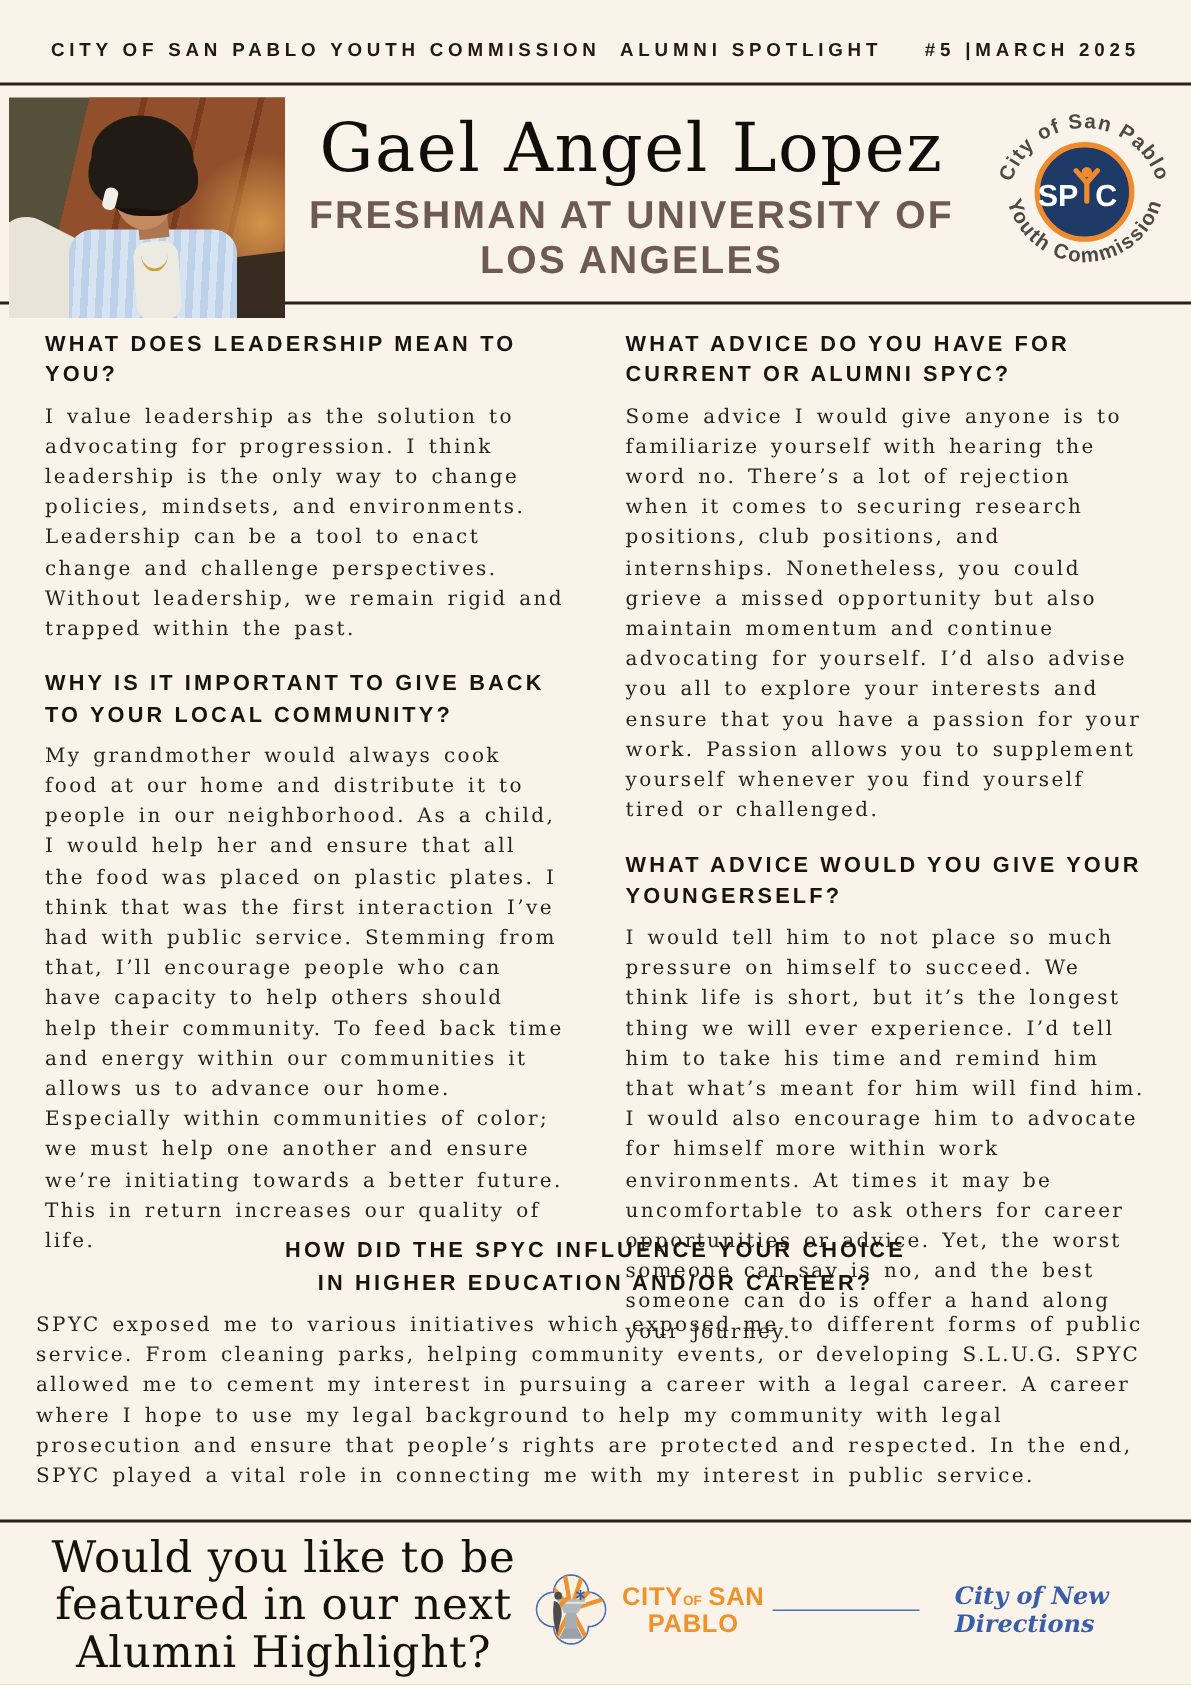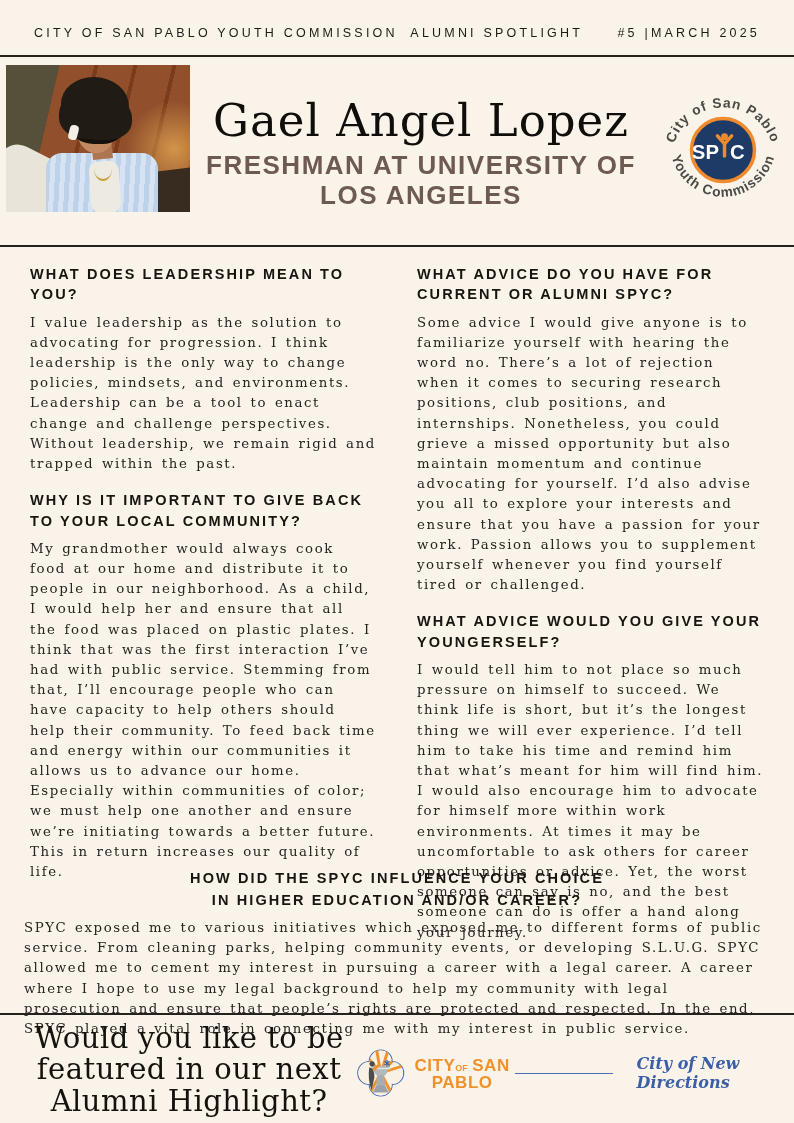--- a/index.html
+++ b/index.html
@@ -14,26 +14,26 @@
     font-family: "Liberation Sans", sans-serif;
   }
   
   .masthead {
     height: 57px;
     display: flex; align-items: center; justify-content: space-between;
     padding: 10px 34px 0 34px;
     border-bottom: 2px solid #24221d;
   }
   .masthead .mtitle, .masthead .missue {
-    font-weight: 400; font-size: 12.5px; letter-spacing: 3.2px;
+    font-weight: 700; font-size: 12.5px; letter-spacing: 3.2px;
     color: #1d1b17; white-space: pre-wrap;
   }
   
   .hero {
-    height: 190px;
+    height: 146px;
     display: flex; align-items: stretch;
     border-bottom: 2px solid #24221d;
   }
   .photo {
     position: relative; flex: 0 0 184px;
     width: 184px; height: 147px;
     margin: 8px 0 0 6px;
     background: #56503a; overflow: hidden;
   }
   .photo .wood { position:absolute; left:34%; top:-28%; width:100%; height:120%;

